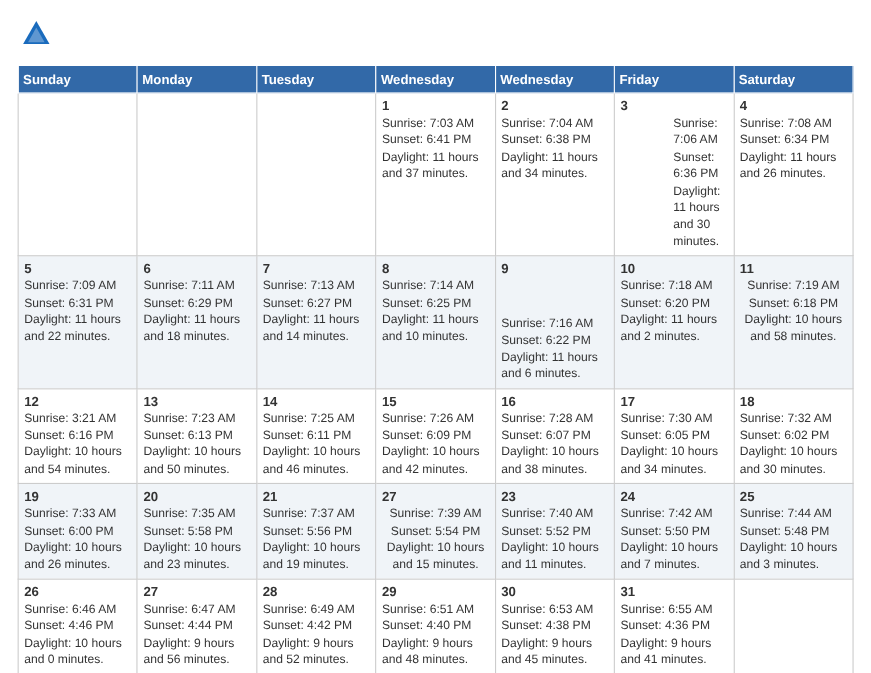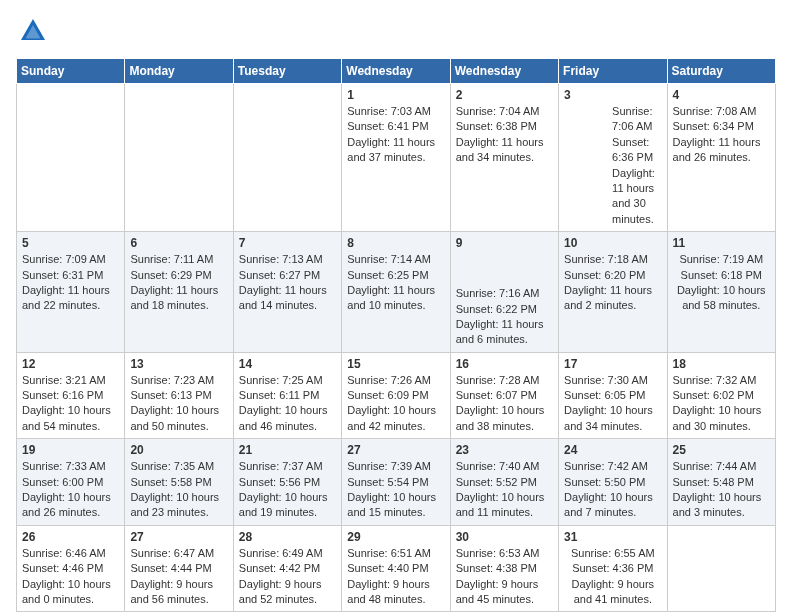--- a/index.html
+++ b/index.html
@@ -272,21 +272,21 @@
         </td>
         <td>
           <span class="day-number">21</span>
           <div class="day-info" style="white-space: pre-line;">Sunrise: 7:37 AM
 Sunset: 5:56 PM
 Daylight: 10 hours
 and 19 minutes.</div>
         </td>
         <td>
           <span class="day-number">27</span>
-          <div class="day-info" style="white-space: pre-line;">Sunrise: 7:39 AM
+          <div class="day-info" style="white-space: pre-line; text-align: center;">Sunrise: 7:39 AM
 Sunset: 5:54 PM
 Daylight: 10 hours
 and 15 minutes.</div>
         </td>
         <td>
           <span class="day-number">23</span>
           <div class="day-info" style="white-space: pre-line;">Sunrise: 7:40 AM
 Sunset: 5:52 PM
 Daylight: 10 hours
 and 11 minutes.</div>
@@ -337,21 +337,21 @@
         </td>
         <td>
           <span class="day-number">30</span>
           <div class="day-info" style="white-space: pre-line;">Sunrise: 6:53 AM
 Sunset: 4:38 PM
 Daylight: 9 hours
 and 45 minutes.</div>
         </td>
         <td>
           <span class="day-number">31</span>
-          <div class="day-info" style="white-space: pre-line; text-align: center;">Sunrise: 6:55 AM
+          <div class="day-info" style="white-space: pre-line;">Sunrise: 6:55 AM
 Sunset: 4:36 PM
 Daylight: 9 hours
 and 41 minutes.</div>
         </td>
         <td></td>
       </tr>
     </tbody>
 </table>
 
 </body></html>

